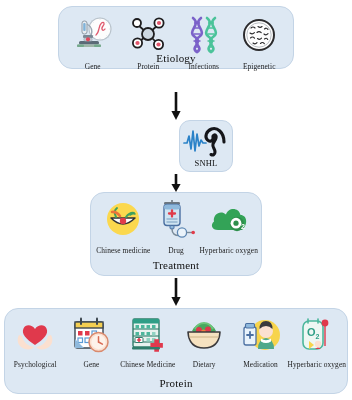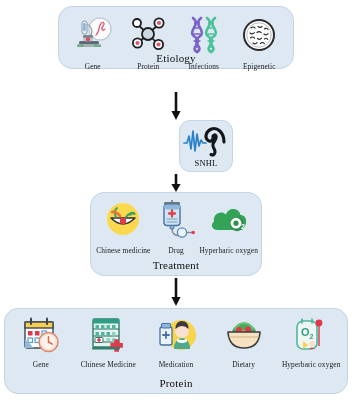--- a/index.html
+++ b/index.html
@@ -259,20 +259,31 @@
   <div class="arrow" id="arrow-3">
     <svg width="14" height="28" viewBox="0 0 14 28">
       <line x1="7" y1="0" x2="7" y2="20" stroke="#111" stroke-width="2.6"></line>
       <polygon points="7,28 2.4,19 11.6,19" fill="#111"></polygon>
     </svg>
   </div>
 
   <div class="panel" id="panel-nursing">
     <div class="items" style="padding:0 2px;">
 
+      <div class="item">
+        <span class="ico">
+          <svg width="42" height="40" viewBox="0 0 42 40">
+            <path d="M21 30 C12 24, 7 19, 9.5 13.5 C11.5 9, 18 9.5, 21 14
+                     C24 9.5, 30.5 9, 32.5 13.5 C35 19, 30 24, 21 30 z" fill="#e0394c"></path>
+            <path d="M5 20 C2 25, 4 32, 11 34 C15 35, 18 34, 20 32 C14 31, 9 27, 8 21 z" fill="#fbe0d0"></path>
+            <path d="M37 20 C40 25, 38 32, 31 34 C27 35, 24 34, 22 32 C28 31, 33 27, 34 21 z" fill="#fbe0d0"></path>
+          </svg>
+        </span>
+        <span class="ilabel">Psychological</span>
+      </div>
 
       <div class="item">
         <span class="ico">
           <svg width="42" height="40" viewBox="0 0 42 40">
             <rect x="5" y="7" width="28" height="26" rx="2.5" fill="#ffffff" stroke="#3c4750" stroke-width="1.4"></rect>
             <rect x="5" y="7" width="28" height="6" fill="#f4cf52" stroke="#3c4750" stroke-width="1.4"></rect>
             <g stroke="#3c4750" stroke-width="2" stroke-linecap="round">
               <line x1="11" y1="3.5" x2="11" y2="9"></line>
                 <line x1="27" y1="3.5" x2="27" y2="9"></line>
             </g>
@@ -329,54 +340,54 @@
             <path d="M26 24 h6 v5 h5 v6 h-5 v5 h-6 v-5 h-5 v-6 h5 z" fill="#e0394c" transform="scale(.78) translate(9,7)"></path>
             <rect x="5" y="32" width="28" height="2.4" rx="1" fill="#2f7d6a"></rect>
           </svg>
         </span>
         <span class="ilabel">Chinese Medicine</span>
       </div>
 
       <div class="item">
         <span class="ico">
           <svg width="42" height="40" viewBox="0 0 42 40">
-            <circle cx="26" cy="20" r="15" fill="#f7d44c"></circle>
-            <rect x="5" y="12" width="12" height="18" rx="2" fill="#e9f3fb" stroke="#4a6fa1" stroke-width="1.3"></rect>
-            <rect x="6.5" y="8.5" width="9" height="4.5" rx="1.2" fill="#8fb9dc" stroke="#4a6fa1" stroke-width="1.1"></rect>
-            <g stroke="#4a6fa1" stroke-width="1.8" stroke-linecap="round">
-              <line x1="11" y1="17" x2="11" y2="23"></line>
-                <line x1="8" y1="20" x2="14" y2="20"></line>
-            </g>
-            <path d="M19 34 q0 -10 8 -11 q8 1 8 11 z" fill="#4fa88a"></path>
-            <circle cx="27" cy="16" r="7" fill="#fbe0d0"></circle>
-            <path d="M20.5 14 q0 -8 6.5 -8 q6.5 0 6.5 8 q-3 -3 -6.5 -3 q-3.5 0 -6.5 3 z" fill="#3b3a3c"></path>
-            <path d="M22 23.5 q5 3.5 10 0 l0 3 q-5 3 -10 0 z" fill="#ffffff"></path>
-          </svg>
-        </span>
-        <span class="ilabel">Medication</span>
-      </div>
-
-      <div class="item">
-        <span class="ico">
-          <svg width="42" height="40" viewBox="0 0 42 40">
             <path d="M9 16 q4 -8 12 -8 q8 0 12 8 q-5 4 -12 4 q-7 0 -12 -4 z" fill="#49a85f"></path>
             <path d="M12 14 q3 -6 9 -6 q6 0 9 6" fill="none" stroke="#6cc57a" stroke-width="2"></path>
             <circle cx="16" cy="15" r="3" fill="#e0394c"></circle>
             <circle cx="25" cy="14.5" r="3" fill="#e0394c"></circle>
             <circle cx="20.5" cy="17" r="2.4" fill="#f07d3e"></circle>
             <path d="M5 17 h32 q-1 16 -16 16 q-15 0 -16 -16 z" fill="#f6e2c0" stroke="#3c3b3d" stroke-width="1.6" stroke-linejoin="round"></path>
             <path d="M6.5 22 h29" stroke="#d9c199" stroke-width="1.4"></path>
           </svg>
         </span>
         <span class="ilabel">Dietary</span>
       </div>
 
       <div class="item">
         <span class="ico">
           <svg width="42" height="40" viewBox="0 0 42 40">
+            <circle cx="26" cy="20" r="15" fill="#f7d44c"></circle>
+            <rect x="5" y="12" width="12" height="18" rx="2" fill="#e9f3fb" stroke="#4a6fa1" stroke-width="1.3"></rect>
+            <rect x="6.5" y="8.5" width="9" height="4.5" rx="1.2" fill="#8fb9dc" stroke="#4a6fa1" stroke-width="1.1"></rect>
+            <g stroke="#4a6fa1" stroke-width="1.8" stroke-linecap="round">
+              <line x1="11" y1="17" x2="11" y2="23"></line>
+                <line x1="8" y1="20" x2="14" y2="20"></line>
+            </g>
+            <path d="M19 34 q0 -10 8 -11 q8 1 8 11 z" fill="#4fa88a"></path>
+            <circle cx="27" cy="16" r="7" fill="#fbe0d0"></circle>
+            <path d="M20.5 14 q0 -8 6.5 -8 q6.5 0 6.5 8 q-3 -3 -6.5 -3 q-3.5 0 -6.5 3 z" fill="#3b3a3c"></path>
+            <path d="M22 23.5 q5 3.5 10 0 l0 3 q-5 3 -10 0 z" fill="#ffffff"></path>
+          </svg>
+        </span>
+        <span class="ilabel">Medication</span>
+      </div>
+
+      <div class="item">
+        <span class="ico">
+          <svg width="42" height="40" viewBox="0 0 42 40">
             <rect x="7" y="6" width="20" height="28" rx="6" fill="#eef7f3" stroke="#4cb79c" stroke-width="1.6"></rect>
             <text x="11" y="21" font-family="'Liberation Sans',sans-serif" font-size="11" font-weight="bold" fill="#2f9e86">O</text>
             <text x="19.5" y="24" font-family="'Liberation Sans',sans-serif" font-size="7" font-weight="bold" fill="#2f9e86">2</text>
             <g stroke="#4cb79c" stroke-width="1.6" stroke-linecap="round">
               <line x1="12" y1="4" x2="12" y2="8"></line>
                 <line x1="22" y1="4" x2="22" y2="8"></line>
             </g>
             <path d="M13 26 l5 4 l-5 4 z" fill="#f7d44c"></path>
             <circle cx="22" cy="29" r="3.2" fill="#fbe0d0"></circle>
             <path d="M19 34 q3 -3 6 0 z" fill="#e0394c"></path>

